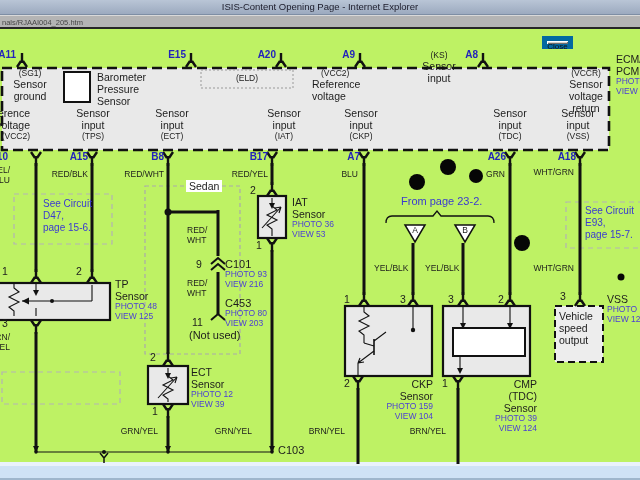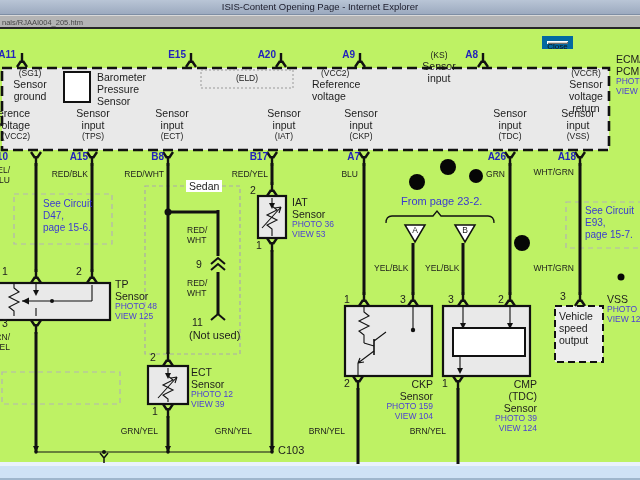--- a/index.html
+++ b/index.html
@@ -361,20 +361,30 @@
     <span>Vehicle</span>
       <span>speed</span>
     <span>output</span>
   </div>
   <div class="tx" style="left:607px;top:293px">
     <span>VSS</span>
     <span class="lk">PHOTO</span>
     <span class="lk">VIEW 12</span>
   </div>
 
+  <div class="tx" style="left:225px;top:258px">
+    <span class="t11">C101</span>
+    <span class="lk">PHOTO 93</span>
+    <span class="lk">VIEW 216</span>
+  </div>
+  <div class="tx" style="left:225px;top:297px">
+    <span class="t11">C453</span>
+    <span class="lk">PHOTO 80</span>
+    <span class="lk">VIEW 203</span>
+  </div>
   <span class="tx t11" style="left:189px;top:329px">(Not used)</span>
   <span class="tx t11" style="left:278px;top:444px">C103</span>
 
   <span class="tx white" style="left:186px;top:180px">Sedan</span>
   <div class="tx nt" style="left:43px;top:198px">
     <span>See Circuit</span>
       <span>D47,</span>
       <span>page 15-6.</span>
   </div>
   <div class="tx nt" style="left:585px;top:205px">

